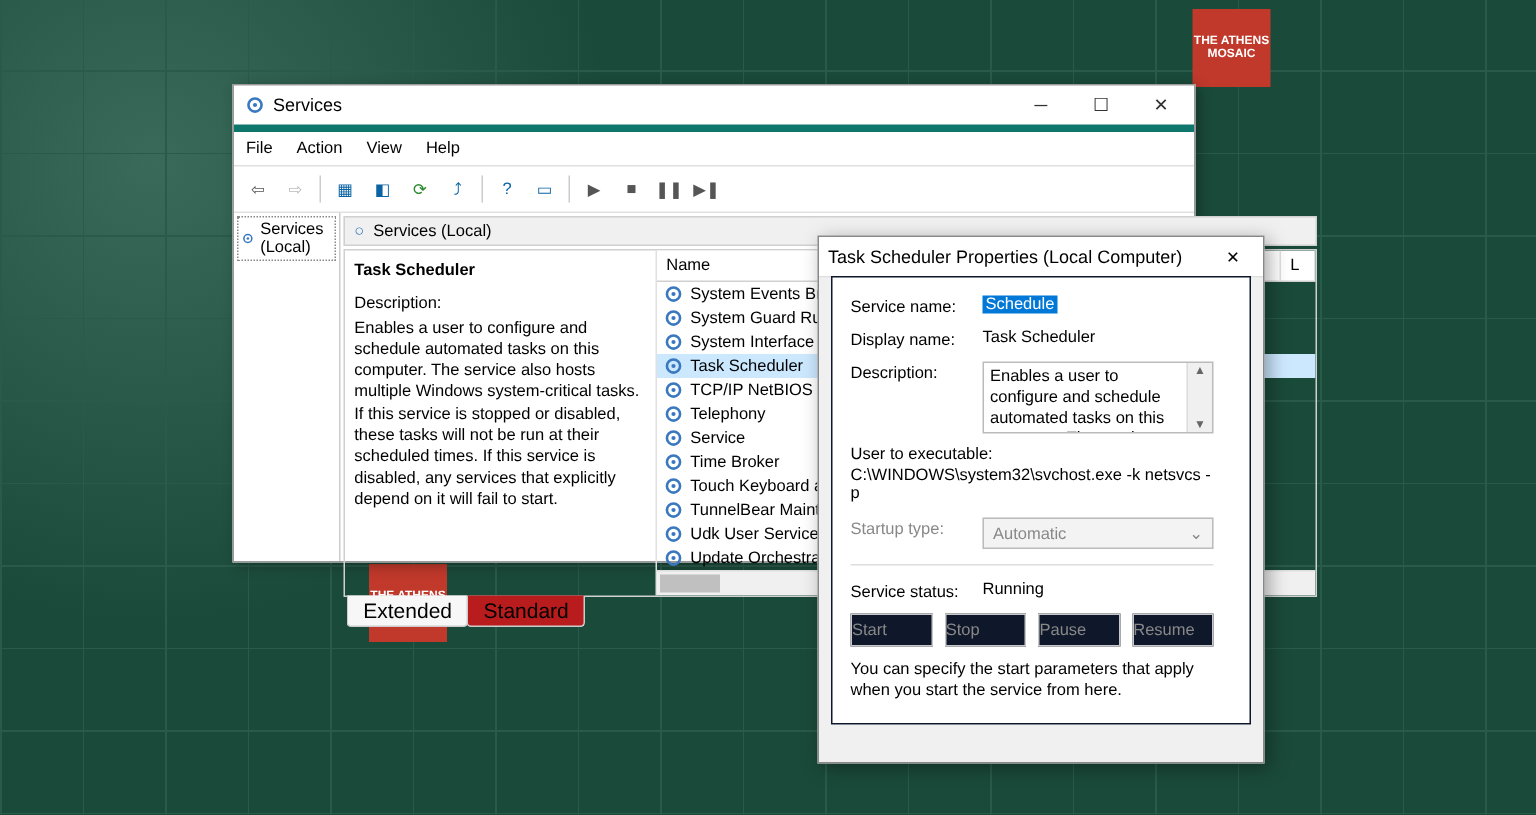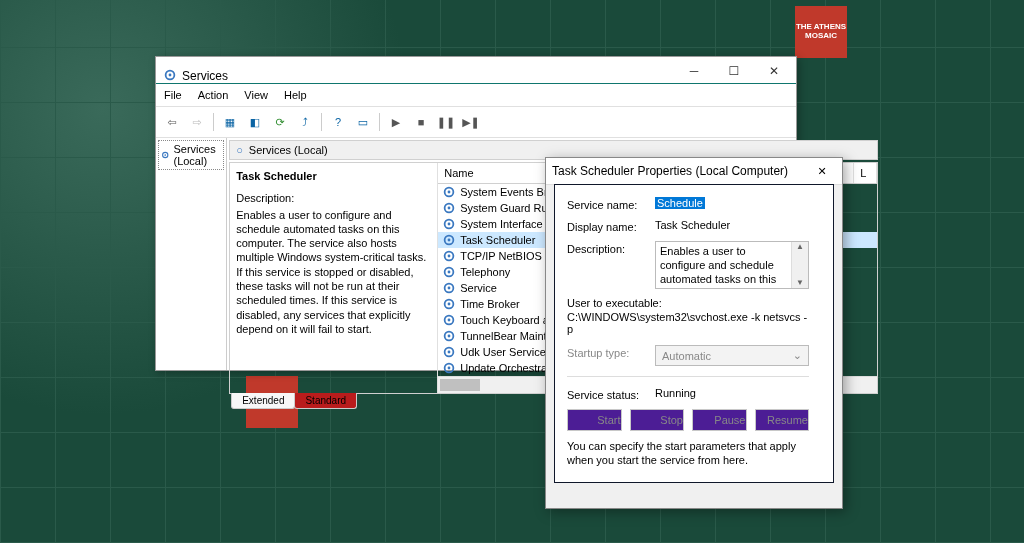--- a/index.html
+++ b/index.html
@@ -3,21 +3,21 @@
 <meta charset="utf-8">
 <style>
 html,body{margin:0;padding:0;width:1024px;height:543px;font-family:"Segoe UI",Tahoma,sans-serif;font-size:11px;overflow:hidden}
 body{background:#1a4a3a;background-image:
  repeating-linear-gradient(0deg,#2a5a4a 0,#2a5a4a 1px,transparent 1px,transparent 55px),
  repeating-linear-gradient(90deg,#2a5a4a 0,#2a5a4a 1px,transparent 1px,transparent 55px),
  radial-gradient(circle at 10% 20%,#3a6a5a 0%,#1a4a3a 30%),
  radial-gradient(circle at 80% 60%,#0a3a2a 0%,#1a4a3a 40%)}
 .tile-red{position:absolute;width:52px;height:52px;background:#c0392b;color:#fff;font-size:8px;font-weight:bold;display:flex;align-items:center;justify-content:center;text-align:center;line-height:1.1}
 .win{position:absolute;background:#fff;border:1px solid #999;box-shadow:2px 2px 8px rgba(0,0,0,.3)}
-.titlebar{height:26px;display:flex;align-items:flex-end;padding:0 2px 0 6px;border-bottom:1px solid #0f766e}
+.titlebar{height:26px;display:flex;align-items:center;padding:0 2px 0 6px;border-bottom:5px solid #0f766e}
 .titlebar .ticon{width:16px;height:16px;margin-right:4px;display:flex;align-items:center;justify-content:center}
 .titlebar .title{flex:1;font-size:12px}
 .winbtns{display:flex}
 .winbtn{width:40px;height:24px;display:flex;align-items:center;justify-content:center;font-size:12px;color:#333}
 .menubar{display:flex;padding:2px 0;border-bottom:1px solid #e0e0e0}
 .menuitem{padding:3px 8px}
 .toolbar{display:flex;align-items:center;padding:3px 4px;border-bottom:1px solid #e0e0e0;gap:1px}
 .tbtn{width:22px;height:22px;display:flex;align-items:center;justify-content:center;border:1px solid transparent;color:#555}
 .tbtn.accent{color:#0a64a4}
 .tsep{width:1px;height:18px;background:#ccc;margin:0 3px}
@@ -32,21 +32,21 @@
 .descpane .svc-title{font-weight:bold;margin-bottom:8px}
 .descpane .lbl{margin-bottom:2px}
 .listpane{flex:1;position:relative;overflow:hidden}
 .listhdr{display:flex;border-bottom:1px solid #d0d0d0;background:#fff;position:sticky;top:0}
 .listhdr>div{padding:4px 6px;border-right:1px solid #e0e0e0;font-size:11px;white-space:nowrap}
 .listrows{overflow:hidden}
 .lrow{display:flex;align-items:center;padding:1px 4px;gap:4px;white-space:nowrap}
 .lrow.sel{background:#cce8ff}
 .lrow .gearicon{flex-shrink:0}
 .tabs-bottom{display:flex;padding:0 4px;margin-top:-1px}
-.tab-b{padding:2px 10px;border:1px solid #ccc;border-top:none;border-radius:0 0 3px 3px;background:#f7f7f7;font-size:10px;margin-right:-1px}
+.tab-b{padding:2px 10px;border:1px solid #ccc;border-top:none;border-radius:0 0 3px 3px;background:#f7f7f7;font-size:14px;margin-right:-1px}
 .tab-b.active{background:#b91c1c}
 .scrollbar-h{height:16px;background:#f0f0f0;border-top:1px solid #ddd;display:flex;align-items:center}
 .scrollbar-h .thumb{width:40px;height:12px;background:#c0c0c0;margin-left:2px}
 
 .dialog{position:absolute;background:#f0f0f0;border:1px solid #888;box-shadow:3px 3px 12px rgba(0,0,0,.35)}
 .dlg-title{height:26px;display:flex;align-items:center;padding:0 6px;background:#fff;border-bottom:1px solid #ddd}
 .dlg-title .title{flex:1;font-size:12px}
 .dlg-close{width:28px;height:20px;display:flex;align-items:center;justify-content:center}
 .dlg-tabs{display:flex;padding:6px 8px 0 8px}
 .dlg-tab{padding:4px 10px;border:1px solid #ccc;border-bottom:none;background:#f0f0f0;font-size:11px;margin-right:-1px}
@@ -54,21 +54,21 @@
 .dlg-panel{margin:0 8px 8px 8px;border:1px solid #0f172a;background:#fff;padding:12px 24px 8px 12px;position:relative;top:-1px}
 .frow{display:flex;align-items:flex-start;margin-bottom:8px}
 .frow .flabel{width:88px;padding-top:2px}
 .frow .fval{flex:1}
 .selval{background:#0078d7;color:#fff;padding:0 2px}
 .txtarea{border:1px solid #bbb;padding:3px 18px 3px 4px;font-size:11px;line-height:1.25;height:40px;overflow:hidden;position:relative;background:#fff}
 .txtarea .sbar{position:absolute;right:0;top:0;bottom:0;width:16px;background:#f0f0f0;border-left:1px solid #ddd;display:flex;flex-direction:column;justify-content:space-between;align-items:center;font-size:8px;color:#666}
 .combo{border:1px solid #bbb;background:#f3f3f3;padding:3px 6px;display:flex;justify-content:space-between;align-items:center;color:#888}
 .hr{border:none;border-top:1px solid #ddd;margin:10px 0}
 .btnrow{display:flex;gap:8px;margin:8px 0}
-.btn{flex:1;padding:4px 0;text-align:right;border:1px solid #c8c8c8;background:#4c1d95;color:#888;font-size:11px}
+.btn{flex:1;padding:4px 0;text-align:left;border:1px solid #c8c8c8;background:#0f172a;color:#888;font-size:11px}
 .input{border:1px solid #ccc;background:#fff;padding:3px 4px;height:14px}
 .dlg-buttons{display:flex;justify-content:flex-end;gap:6px;padding:8px 10px}
 svg{display:block}
 </style>
 </head>
 <body>
 
 <div class="tile-red" style="left:795px;top:6px">THE ATHENS MOSAIC</div>
 <div class="tile-red" style="left:246px;top:376px">THE ATHENS MOSAIC</div>
 

